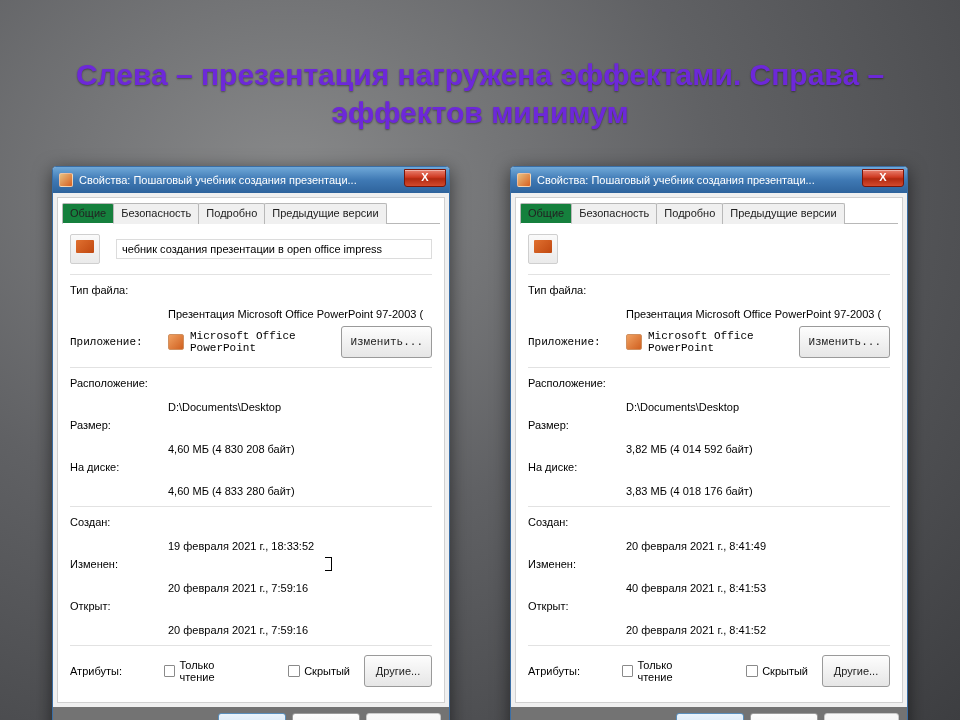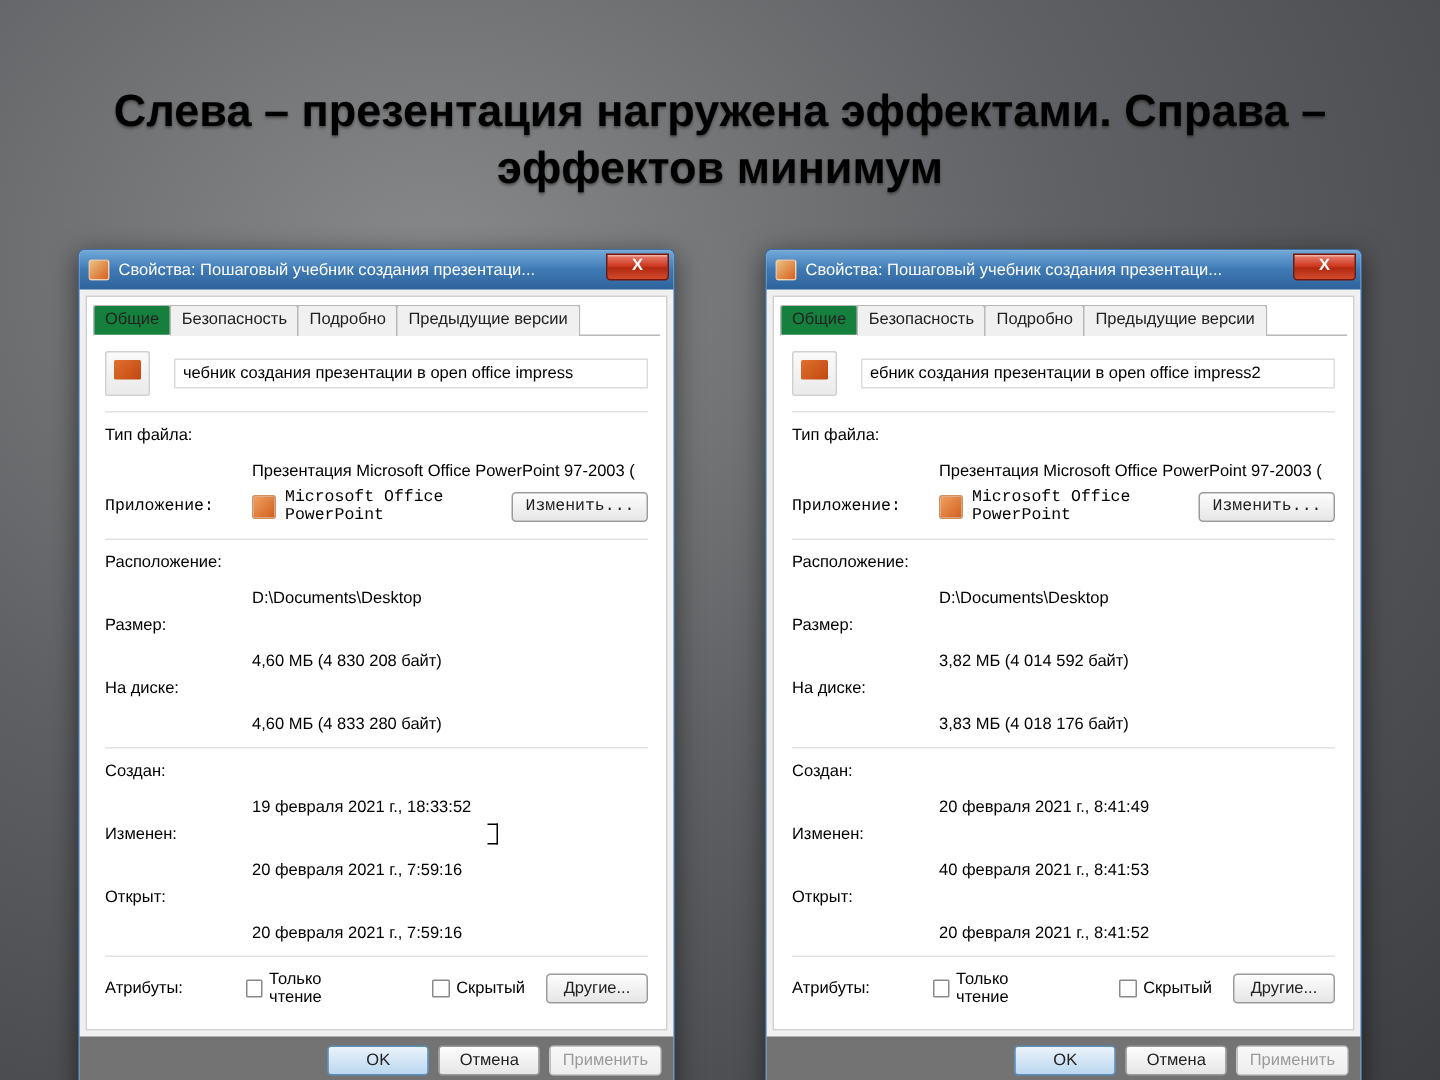--- a/index.html
+++ b/index.html
@@ -12,21 +12,21 @@
     overflow: hidden;
     position: relative;
   }
   .slide-title {
     position: absolute;
     top: 56px;
     left: 0; right: 0;
     text-align: center;
     font-size: 30px;
     font-weight: bold;
-    color: #000000;
+    color: #6d28d9;
     text-shadow: 0 1px 2px rgba(0,0,0,0.4);
     line-height: 1.25;
     padding: 0 30px;
   }
   .dialogs {
     position: absolute;
     top: 166px;
     left: 0; right: 0;
     display: flex;
     justify-content: center;
@@ -152,21 +152,21 @@
   .app-row { display:flex; align-items:center; padding:3px 0;font-family:Liberation Mono, monospace;}
   .app-row .lbl { width:98px; }
   .app-row .app-icon{
     width:16px;height:16px;border:1px solid #d09060;background:linear-gradient(135deg,#f0a060,#d06020);border-radius:2px;margin-right:6px;
   }
   .app-row .app-name{flex:1;}
   .btn {
     display:inline-flex;
     align-items:center;
     justify-content:center;
-    height: 20px;
+    height: 32px;
     min-width: 68px;
     padding: 0 8px;
     background: linear-gradient(to bottom,#fdfdfd,#e6e6e6);
     border: 1px solid #9a9a9a;
     border-radius: 3px;
     font-size: 11px;
     color: #222;
   }
   .btn.default{
     background: linear-gradient(to bottom,#eaf3fb,#bcd7ef);
@@ -294,21 +294,20 @@
     <div class="dlg-body">
       <div class="tabs">
         <div class="tab active">Общие</div>
         <div class="tab">Безопасность</div>
         <div class="tab">Подробно</div>
         <div class="tab">Предыдущие версии</div>
       </div>
       <div class="tab-content">
         <div class="file-header">
           <div class="file-icon"></div>
-          <div class="file-name-box">ебник создания презентации в open office impress2</div>
         </div>
         <div class="hr"></div>
         <div class="row">
             <div class="lbl">Тип файла:</div>
             <div class="val">Презентация Microsoft Office PowerPoint 97-2003 (</div>
           </div>
         <div class="app-row">
           <div class="lbl">Приложение:</div>
           <div class="app-icon"></div>
           <div class="app-name">Microsoft Office PowerPoint</div>

